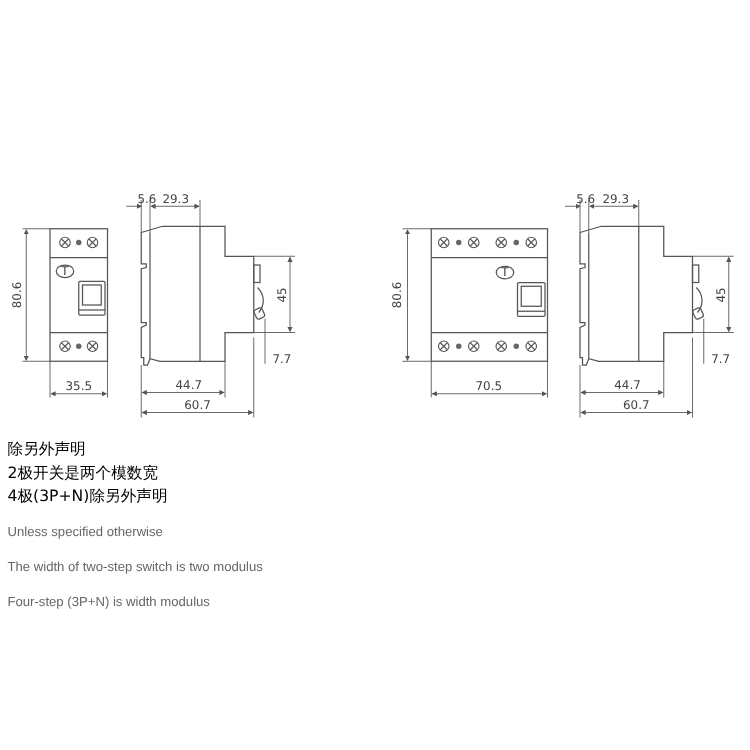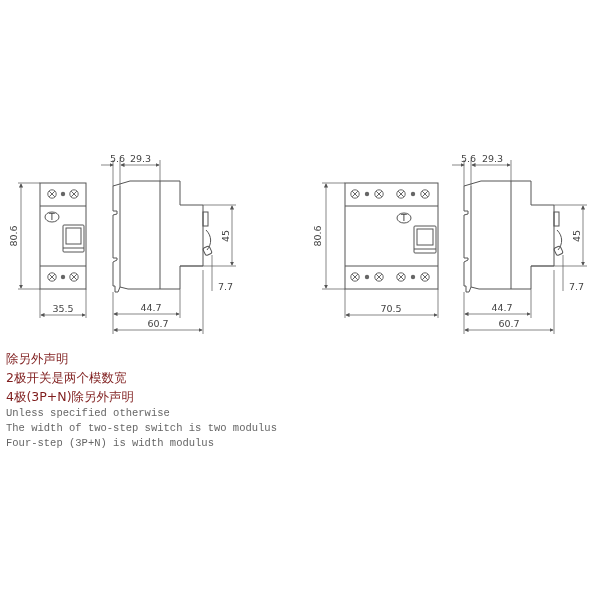--- a/index.html
+++ b/index.html
@@ -1,21 +1,21 @@
 <!DOCTYPE html>
 <html><head>
 <meta charset="utf-8">
 <style>
   html, body { margin:0; padding:0; background:#ffffff; }
   body { width:600px; height:600px; position:relative; overflow:hidden; font-family:"DejaVu Sans", sans-serif; }
   svg.drawing { position:absolute; left:0; top:0; }
   .dim { font-family:"DejaVu Sans", sans-serif; font-size:9.5px; fill:#444; }
   .notes { position:absolute; left:6px; top:349px; color:#333; }
-  .notes .cn { font-size:12.5px; line-height:19px; color:#7f1d1d; }
-  .notes .en { font-size:10.5px; line-height:15px; color:#666; font-family:Liberation Mono, monospace; }
+  .notes .cn { font-size:12.5px; line-height:19px; color:#000000; }
+  .notes .en { font-size:10.5px; line-height:15px; color:#666; font-family:Liberation Sans, sans-serif;margin-top:13px; }
 </style>
 </head>
 <body>
 
 <svg class="drawing" width="600" height="600" viewBox="0 0 600 600">
   <defs>
     <marker id="arr" markerWidth="6" markerHeight="6" refX="5" refY="3" orient="auto-start-reverse">
       <path d="M0,0 L6,3 L0,6 z" fill="#555"></path>
     </marker>
     <symbol id="screw" viewBox="-5 -5 10 10">

